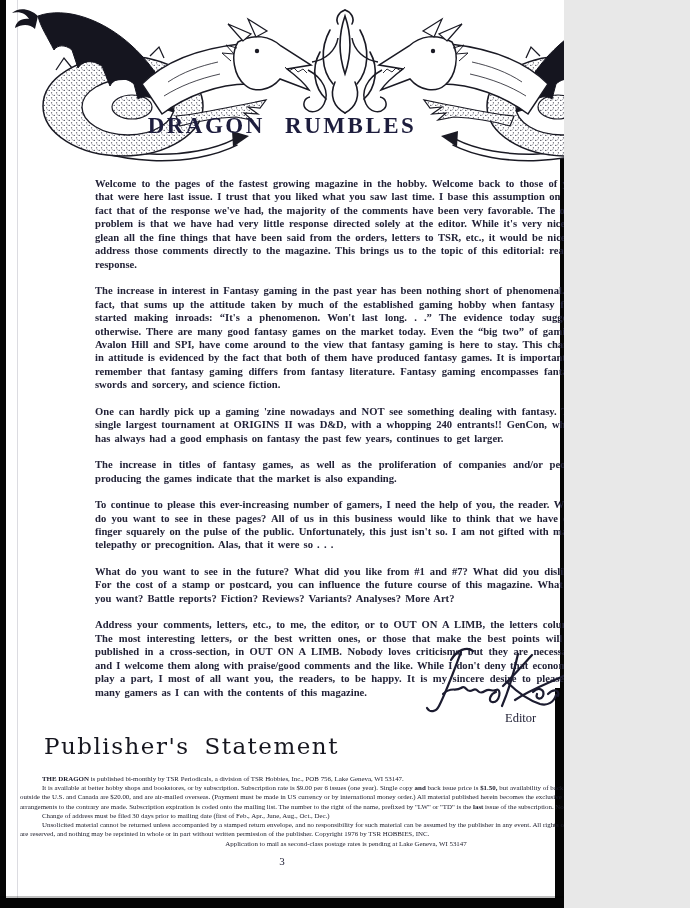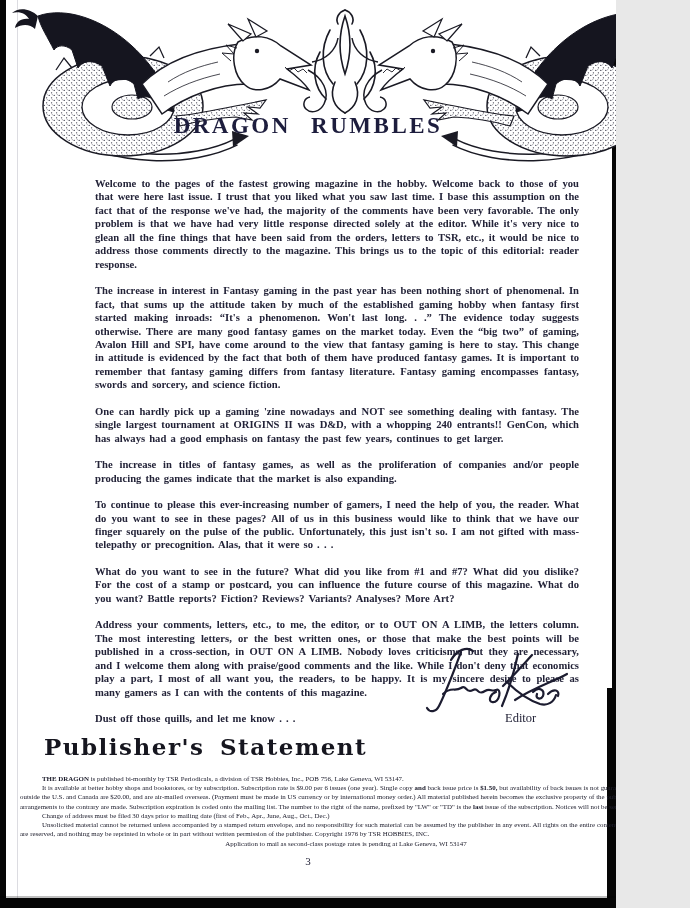--- a/index.html
+++ b/index.html
@@ -1,17 +1,17 @@
 <!DOCTYPE html>
 <html><head>
 <meta charset="utf-8">
 <style>
   html,body{margin:0;padding:0;background:#e8e8e8;}
   .page{
-    position:relative;width:616px;height:908px;background:#ffffff;
+    position:relative;width:564px;height:908px;background:#ffffff;
     overflow:hidden;font-family:"Liberation Serif",serif;color:#232338;
   }
   
   .edge-left{position:absolute;left:0;top:0;width:6px;height:908px;background:#050505;}
   .scan-line-left{position:absolute;left:17px;top:0;width:1px;height:908px;background:rgba(40,40,70,.16);}
   .edge-right{position:absolute;right:0;top:50px;width:4px;height:858px;background:#050505;}
   .edge-right-wide{position:absolute;right:0;top:688px;width:9px;height:220px;background:#050505;}
   .edge-bottom{position:absolute;left:0;bottom:0;width:690px;height:10px;background:#050505;}
   .edge-bottom-shadow{position:absolute;left:0;bottom:10px;width:690px;height:2px;background:rgba(0,0,0,.25);}
 
@@ -31,21 +31,21 @@
   .editorial p{margin:0 0 13px 0;font-weight:bold;}
 
   .signature{position:absolute;left:415px;top:642px;width:160px;height:80px;}
   .editor-label{
     position:absolute;left:505px;top:711px;width:70px;text-align:left;
     font-size:12.5px;color:#232338;
   }
 
   .pub-heading{
     position:absolute;left:44px;top:733px;
-    font-family:"DejaVu Serif",serif;font-weight:bold;font-size:23px;
+    font-family:"DejaVu Serif",serif;font-weight:normal;font-size:23px;
     letter-spacing:1.5px;word-spacing:6px;color:#16161f;
   }
   .pub-date{
     position:absolute;right:30px;top:745px;
     font-weight:bold;font-size:17px;word-spacing:3px;color:#16161f;
   }
   .pub-text{
     position:absolute;left:20px;top:774px;width:652px;
     font-size:6.9px;line-height:9.2px;text-align:justify;color:#20202f;
   }
@@ -130,21 +130,20 @@
   <div class="masthead-title">DRAGON RUMBLES</div>
 
   <div class="editorial">
     <p>Welcome to the pages of the fastest growing magazine in the hobby. Welcome back to those of you that were here last issue. I trust that you liked what you saw last time. I base this assumption on the fact that of the response we've had, the majority of the comments have been very favorable. The only problem is that we have had very little response directed solely at the editor. While it's very nice to glean all the fine things that have been said from the orders, letters to TSR, etc., it would be nice to address those comments directly to the magazine. This brings us to the topic of this editorial: reader response.</p>
     <p>The increase in interest in Fantasy gaming in the past year has been nothing short of phenomenal. In fact, that sums up the attitude taken by much of the established gaming hobby when fantasy first started making inroads: “It's a phenomenon. Won't last long. . .” The evidence today suggests otherwise. There are many good fantasy games on the market today. Even the “big two” of gaming, Avalon Hill and SPI, have come around to the view that fantasy gaming is here to stay. This change in attitude is evidenced by the fact that both of them have produced fantasy games. It is important to remember that fantasy gaming differs from fantasy literature. Fantasy gaming encompasses fantasy, swords and sorcery, and science fiction.</p>
     <p>One can hardly pick up a gaming 'zine nowadays and NOT see something dealing with fantasy. The single largest tournament at ORIGINS II was D&amp;D, with a whopping 240 entrants!! GenCon, which has always had a good emphasis on fantasy the past few years, continues to get larger.</p>
     <p>The increase in titles of fantasy games, as well as the proliferation of companies and/or people producing the games indicate that the market is also expanding.</p>
     <p>To continue to please this ever-increasing number of gamers, I need the help of you, the reader. What do you want to see in these pages? All of us in this business would like to think that we have our finger squarely on the pulse of the public. Unfortunately, this just isn't so. I am not gifted with mass-telepathy or precognition. Alas, that it were so . . .</p>
     <p>What do you want to see in the future? What did you like from #1 and #7? What did you dislike? For the cost of a stamp or postcard, you can influence the future course of this magazine. What do you want? Battle reports? Fiction? Reviews? Variants? Analyses? More Art?</p>
     <p>Address your comments, letters, etc., to me, the editor, or to OUT ON A LIMB, the letters column. The most interesting letters, or the best written ones, or those that make the best points will be published in a cross-section, in OUT ON A LIMB. Nobody loves criticisms, but they are necessary, and I welcome them along with praise/good comments and the like. While I don't deny that economics play a part, I most of all want you, the readers, to be happy. It is my sincere desire to please as many gamers as I can with the contents of this magazine.</p>
-    <p>Dust off those quills, and let me know . . .</p>
   </div>
 
   <svg class="signature" viewBox="0 0 160 80" aria-label="Timothy Kask">
     <g fill="none" stroke="#1c1c30" stroke-width="2.2" stroke-linecap="round">
       <path d="M36,18 C42,8 52,4 58,9"></path>
       <path d="M46,10 C40,26 32,48 24,64 C21,70 15,71 12,66"></path>
       <path d="M28,52 C36,44 40,50 46,46 C52,42 50,52 58,48 C64,45 62,54 70,49 C75,46 77,50 81,48 C87,45 85,62 77,60 C73,59 75,52 81,50"></path>
       <path d="M103,12 C99,30 93,50 87,64"></path>
       <path d="M88,44 C98,34 109,22 117,13"></path>
       <path d="M92,40 C102,50 113,58 125,62 C133,64 139,60 141,53"></path>

